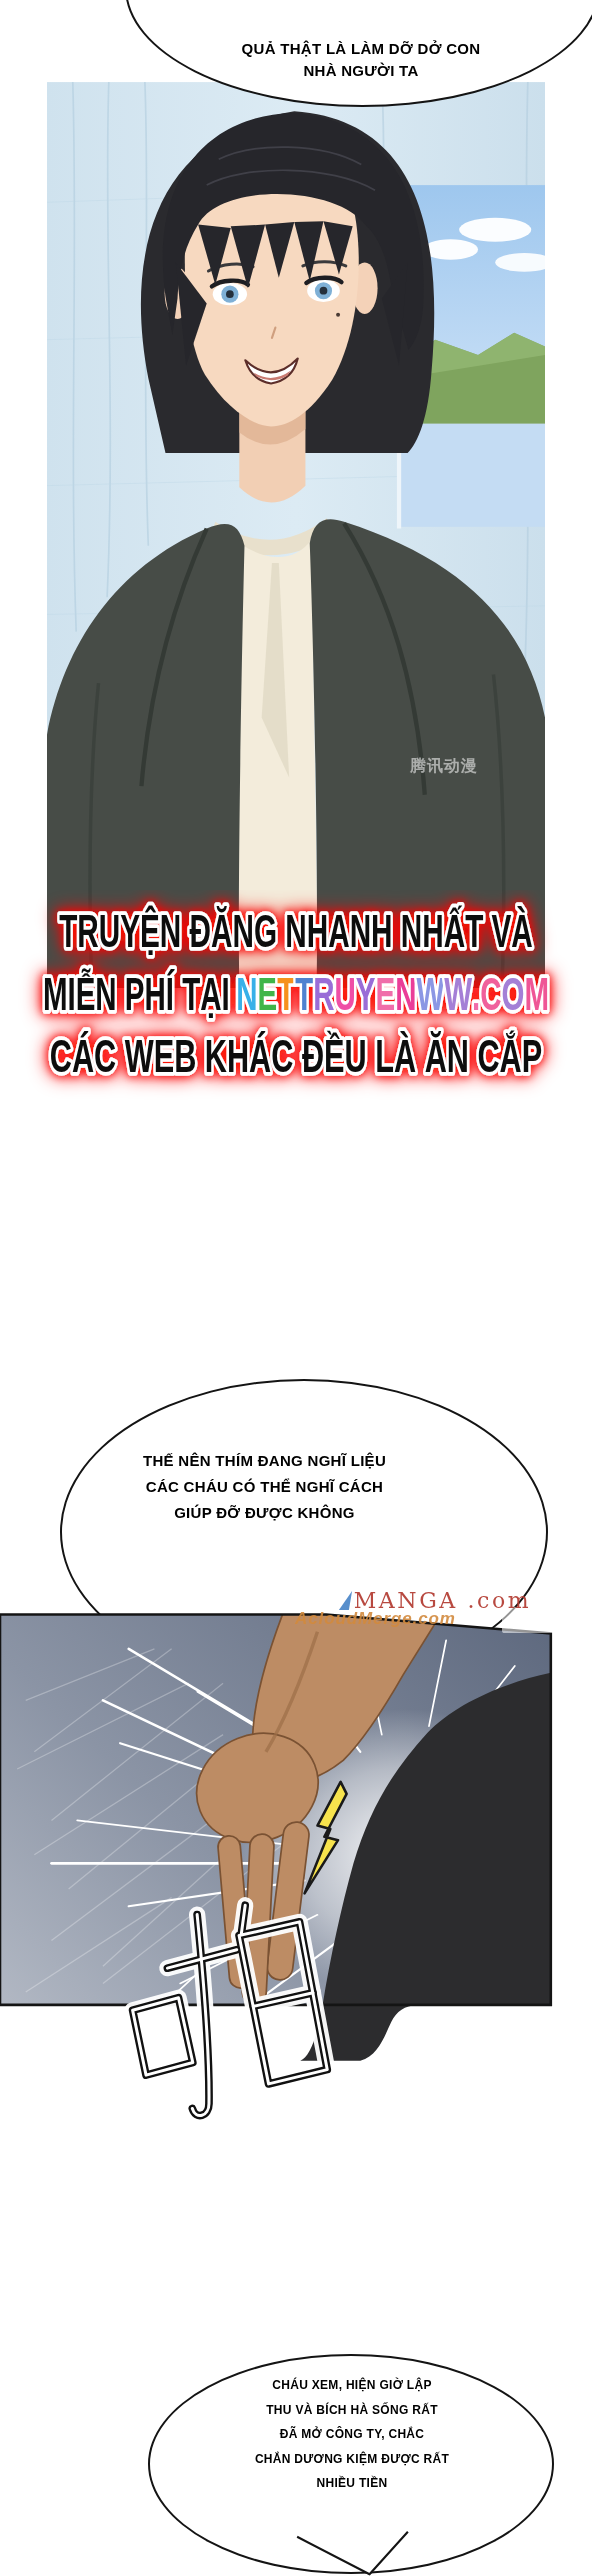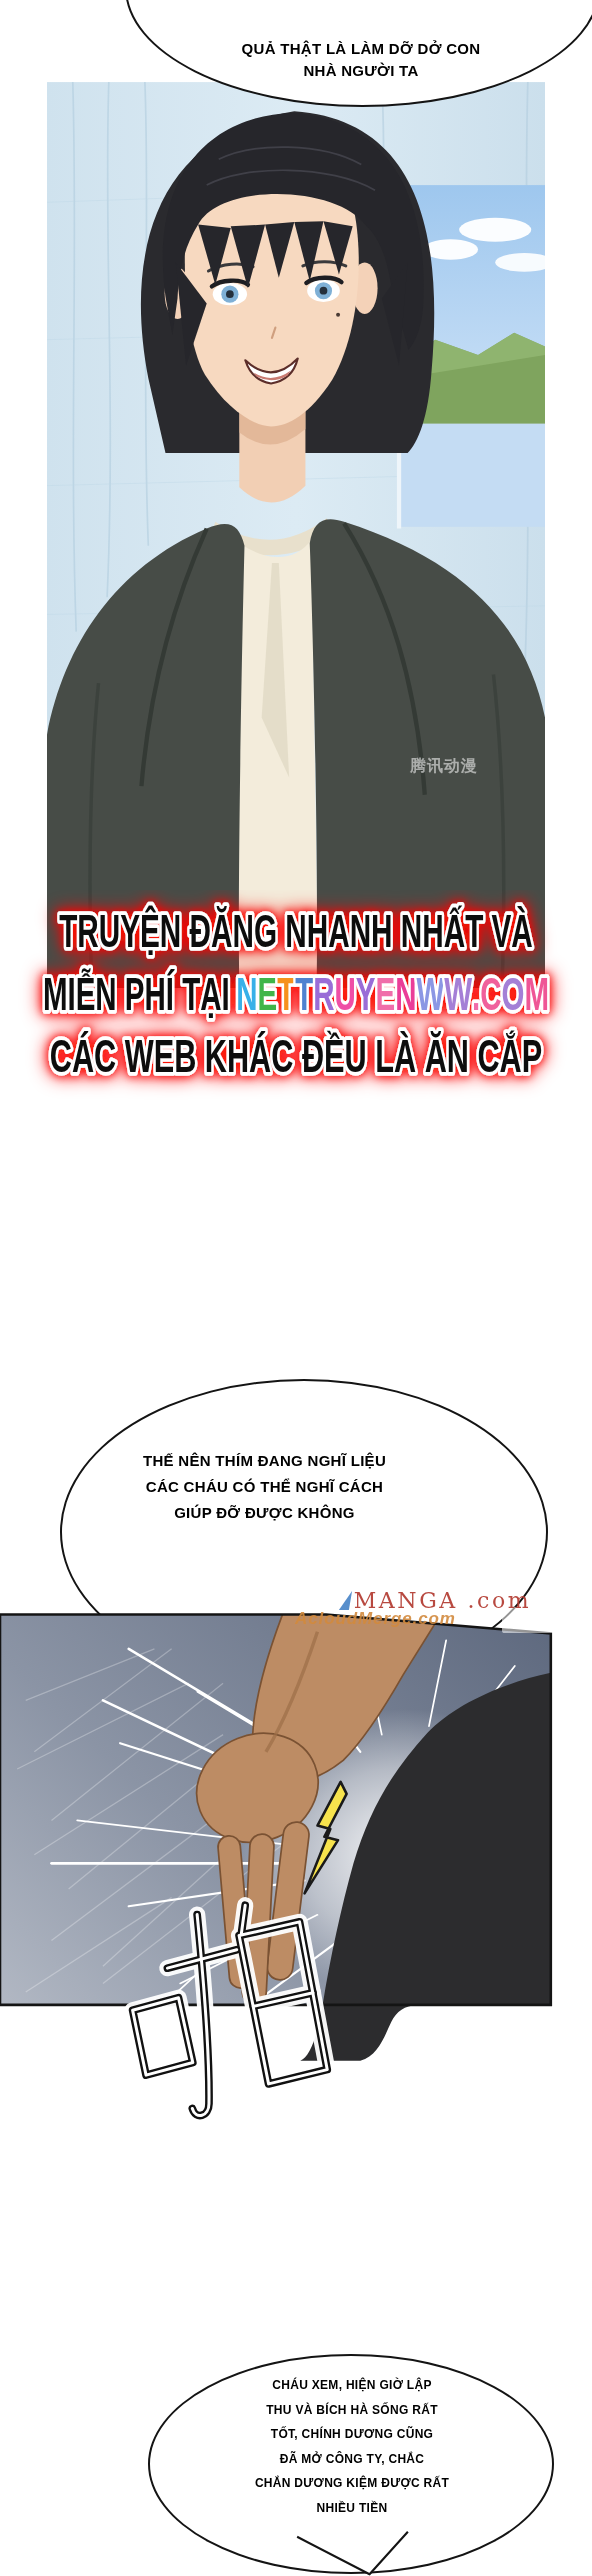--- a/index.html
+++ b/index.html
@@ -267,20 +267,19 @@
   <div class="abs" id="wm-manga"><span class="logo-tri"></span><span>MANGA .com</span></div>
   <div class="abs" id="wm-acloud">AcloudMerge.com</div>
 
   <div class="bubble" style="left:148px;top:2354px;width:402px;height:216px;"></div>
   <svg class="abs" style="left:288px;top:2530px;" width="129" height="46" viewBox="0 0 150 54">
     <path d="M10,8 L95,52 L140,2" fill="#ffffff" stroke="#141414" stroke-width="2.5" stroke-linejoin="round"></path>
   </svg>
   <div class="btxt" id="bubble-bot-text">
       <div>CHÁU XEM, HIỆN GIỜ LẬP</div>
       <div>THU VÀ BÍCH HÀ SỐNG RẤT</div>
-      <div>TỐT, CHÍNH DƯƠNG CŨNG</div>
       <div>ĐÃ MỞ CÔNG TY, CHẮC</div>
       <div>CHẮN DƯƠNG KIỆM ĐƯỢC RẤT</div>
       <div>NHIỀU TIỀN</div>
     </div>
 
 </div>
 
 
 </body></html>

